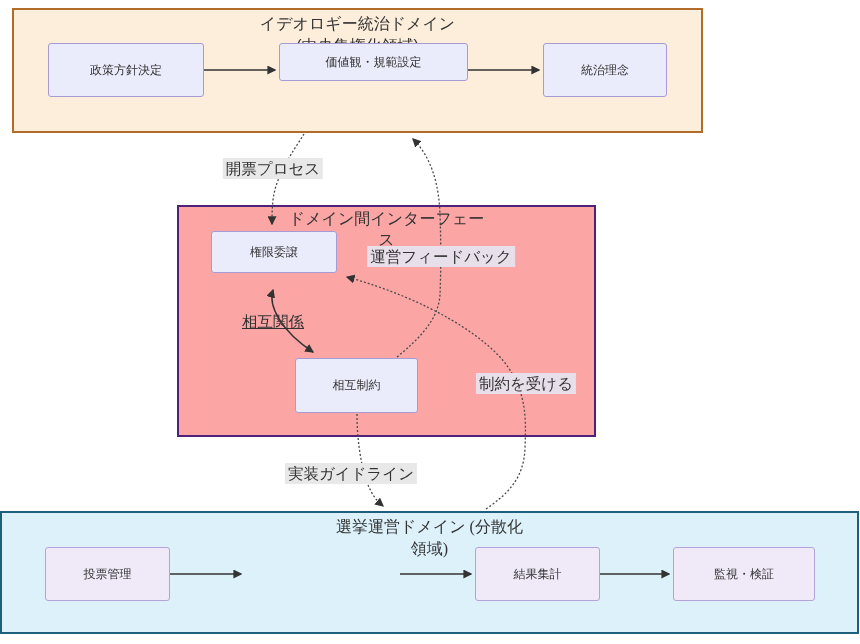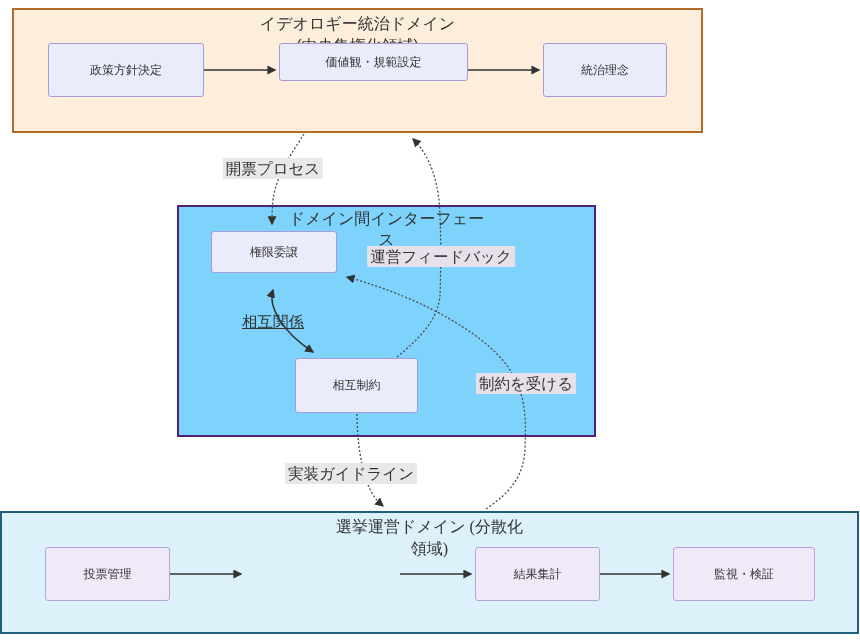--- a/index.html
+++ b/index.html
@@ -2,21 +2,21 @@
 <html><head>
 <meta charset="utf-8">
 <style>
   html,body{margin:0;padding:0;background:#ffffff;}
   .canvas{
     position:relative;width:860px;height:644px;background:#ffffff;
     font-family:"Liberation Sans","DejaVu Sans",sans-serif;color:#333333;overflow:hidden;padding-left:26px;
   }
   .group{position:absolute;border-style:solid;border-width:2px;z-index:1;box-sizing:border-box;}
   .group-ideology{left:12px;top:8px;width:691px;height:125px;background:#fceedb;border-color:#b06c28;}
-  .group-interface{left:177px;top:205px;width:419px;height:232px;background:#7dd3fc;border-color:#4e2278;}
+  .group-interface{left:177px;top:205px;width:419px;height:232px;background:#fca5a5;border-color:#4e2278;}
   .group-election{left:0;top:511px;width:859px;height:123px;background:#dcf1fa;border-color:#1d5f7d;font-family:Liberation Serif, serif;}
   .group-title{position:absolute;left:0;width:100%;text-align:center;font-size:16px;line-height:18px;color:#333;}
   .gt-1{top:5px;}
   .gt-2{top:27px;}
   .gt-interface-1{top:3px;}
   .gt-interface-2{top:24px;}
   .gt-election-1{top:5px;}
   .gt-election-2{top:27px;text-align:center;}
   .node{
     position:absolute;display:flex;align-items:center;justify-content:center;

